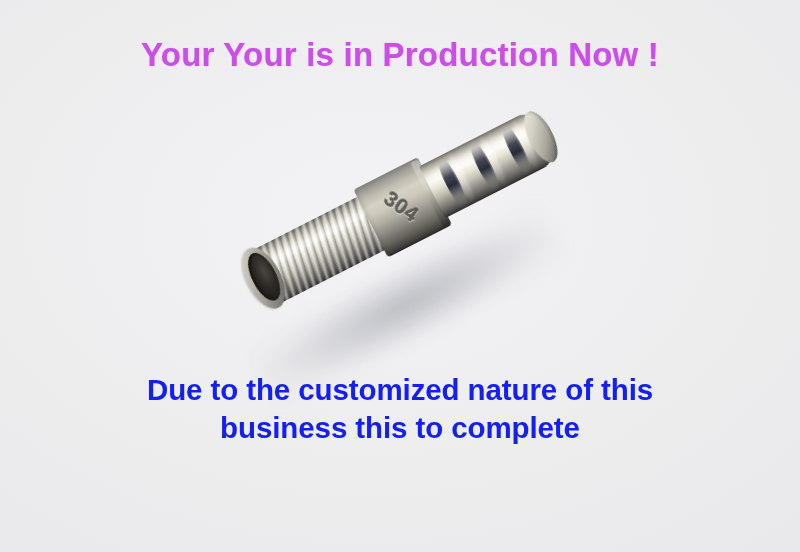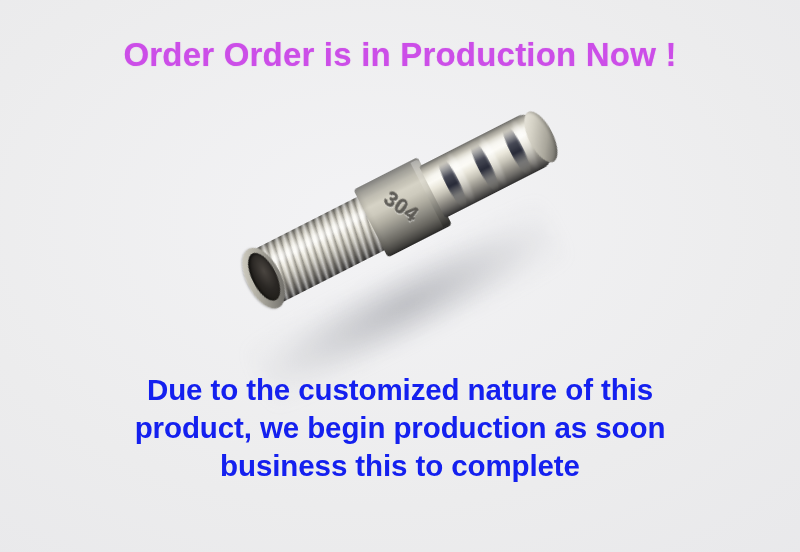--- a/index.html
+++ b/index.html
@@ -295,21 +295,21 @@
   }
 
   
   .softfocus { filter: blur(0.35px); }
 </style>
 </head>
 <body>
 
 <div id="promo-canvas">
 
-  <div class="headline">Order Order is in Production Now !</div>
+  <div class="headline">Your Your is in Production Now !</div>
 
   <div class="product-photo">
 
     <div class="drop-shadow"></div>
 
     <div class="fitting softfocus">
 
       <div class="thread-body metal"></div>
       <div class="thread-lines"></div>
       <div class="thread-spec"></div>
@@ -330,17 +330,16 @@
       <div class="ridge-hi h1"></div>
       <div class="ridge-hi h2"></div>
       <div class="ridge-hi h3"></div>
       <div class="barb-tip"></div>
 
     </div>
   </div>
 
   <div class="message">
     <span class="line">Due to the customized nature of this</span>
-    <span class="line">product, we begin production as soon</span>
     <span class="line">business this to complete</span>
   </div>
 
 </div>
 
 </body></html>

